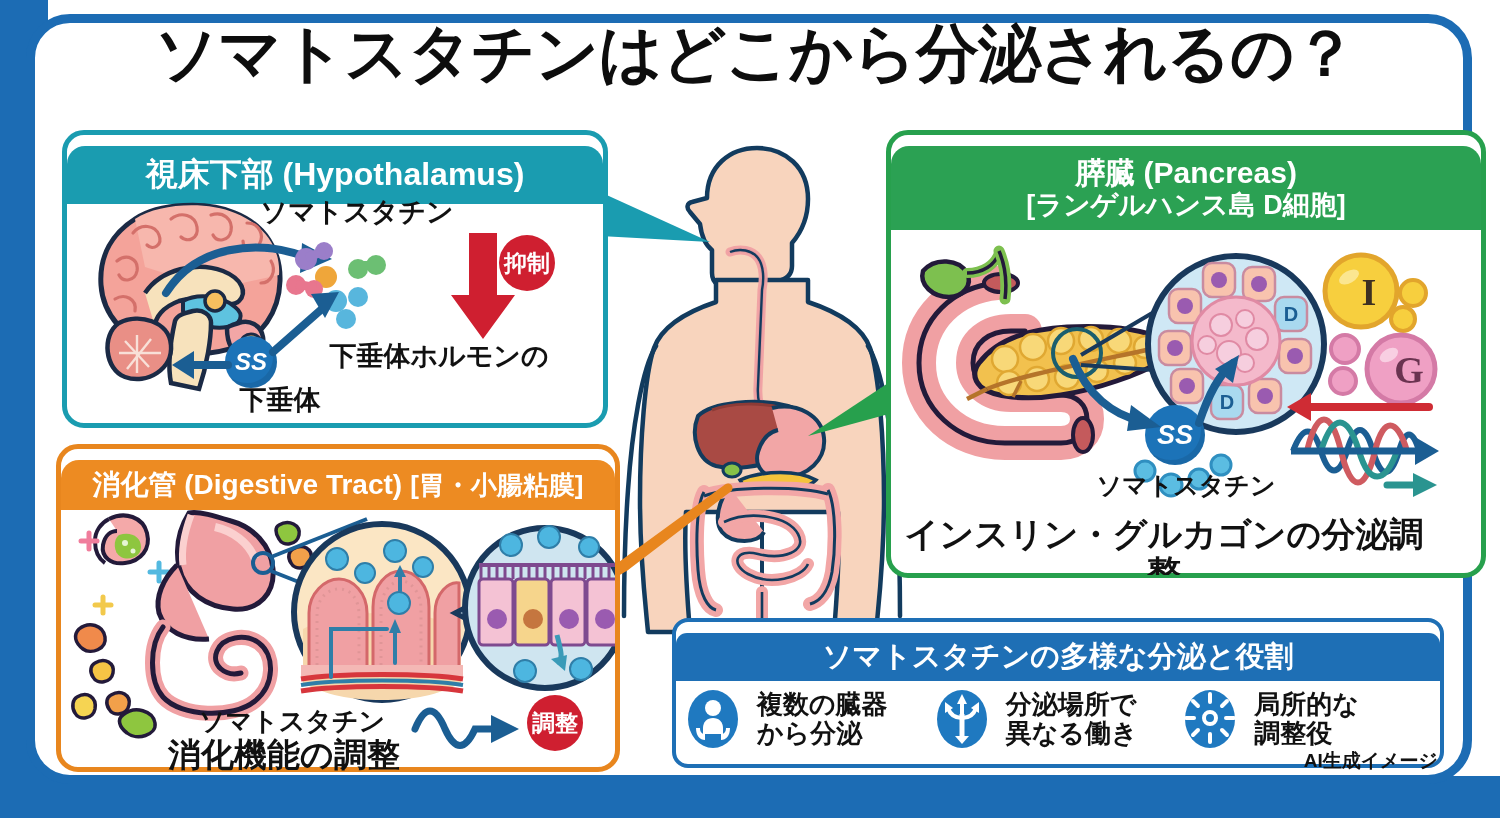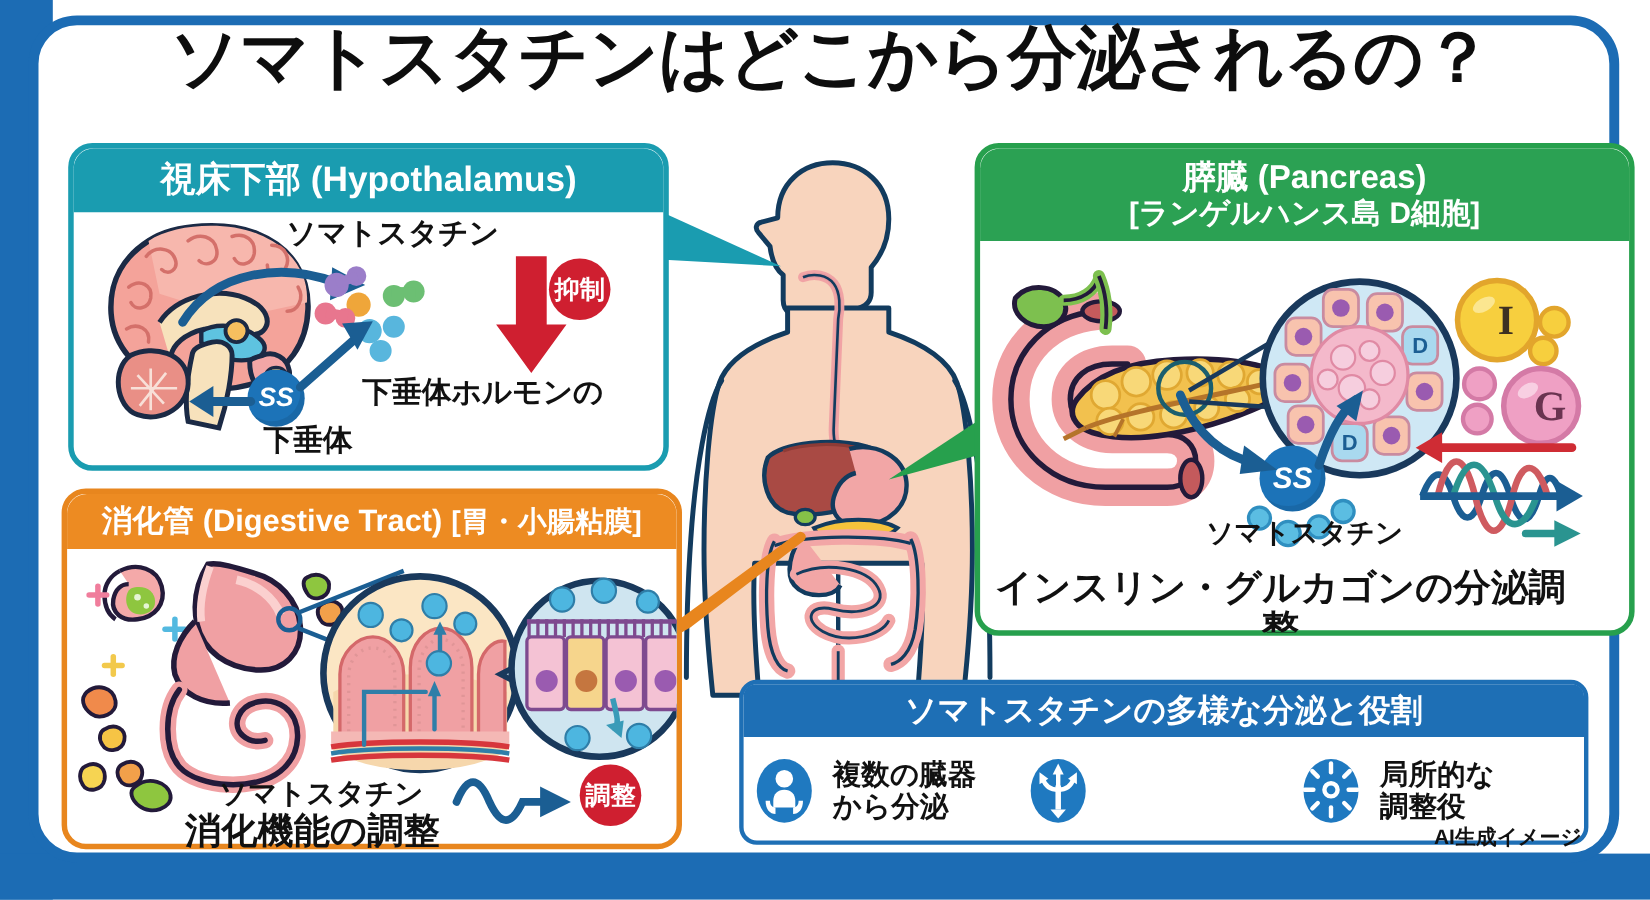--- a/index.html
+++ b/index.html
@@ -15,21 +15,21 @@
      border:9px solid #1c6cb4;border-radius:44px;background:#ffffff;box-sizing:border-box;}
   .frame-white{position:absolute;left:48px;top:26px;width:1410px;height:748px;background:#fff;border-radius:34px;}
 
   
   .title{position:absolute;left:60px;top:22px;width:1390px;text-align:center;
      font-size:63px;font-weight:bold;color:#0d0d0d;letter-spacing:-1px;line-height:1;
      white-space:nowrap;}
 
   
   .panel{position:absolute;border-radius:22px;box-sizing:border-box;background:#fff;}
-  .panel-head{position:absolute;left:0;top:0;width:100%;box-sizing:border-box;
+  .panel-head{position:absolute;left:0;top:11px;width:100%;box-sizing:border-box;
      border-radius:18px 18px 0 0;color:#fff;text-align:right;font-weight:bold;
      display:flex;flex-direction:column;align-items:center;justify-content:center;}
   .panel-body{position:absolute;left:0;width:100%;bottom:0;overflow:hidden;}
 
   
   #panel-hypo{left:62px;top:130px;width:546px;height:298px;border:5px solid #1a9cb0;}
   #panel-hypo .panel-head{height:58px;background:#1a9cb0;font-size:32px;}
   #panel-hypo .panel-body{top:58px;height:235px;}
 
   
@@ -557,20 +557,24 @@
             <svg width="50" height="58" viewBox="0 0 50 58">
               <path d="M25 46 L25 24" stroke="#fff" stroke-width="5" fill="none"></path>
               <path d="M25 26 L25 10" stroke="#fff" stroke-width="4" fill="none"></path>
               <polygon points="25,4 20,14 30,14" fill="#fff"></polygon>
               <path d="M25 28 C18 28 13 24 11 18" stroke="#fff" stroke-width="4" fill="none"></path>
               <polygon points="8,12 8,23 16,18" fill="#fff"></polygon>
               <path d="M25 28 C32 28 37 24 39 18" stroke="#fff" stroke-width="4" fill="none"></path>
               <polygon points="42,12 42,23 34,18" fill="#fff"></polygon>
               <polygon points="18,46 32,46 25,54" fill="#fff"></polygon>
             </svg>
+          </div>
+          <div class="sum-tx">
+            <div>分泌場所で</div>
+            <div>異なる働き</div>
           </div>
         </div>
 
         <div class="sum-item">
           <div class="sum-ic">
             <svg width="50" height="58" viewBox="0 0 50 58">
               <circle cx="25" cy="28" r="6" fill="none" stroke="#fff" stroke-width="4"></circle>
               <g stroke="#fff" stroke-width="4" stroke-linecap="round">
                 <path d="M25 12 L25 4"></path>
                   <path d="M25 44 L25 52"></path>

